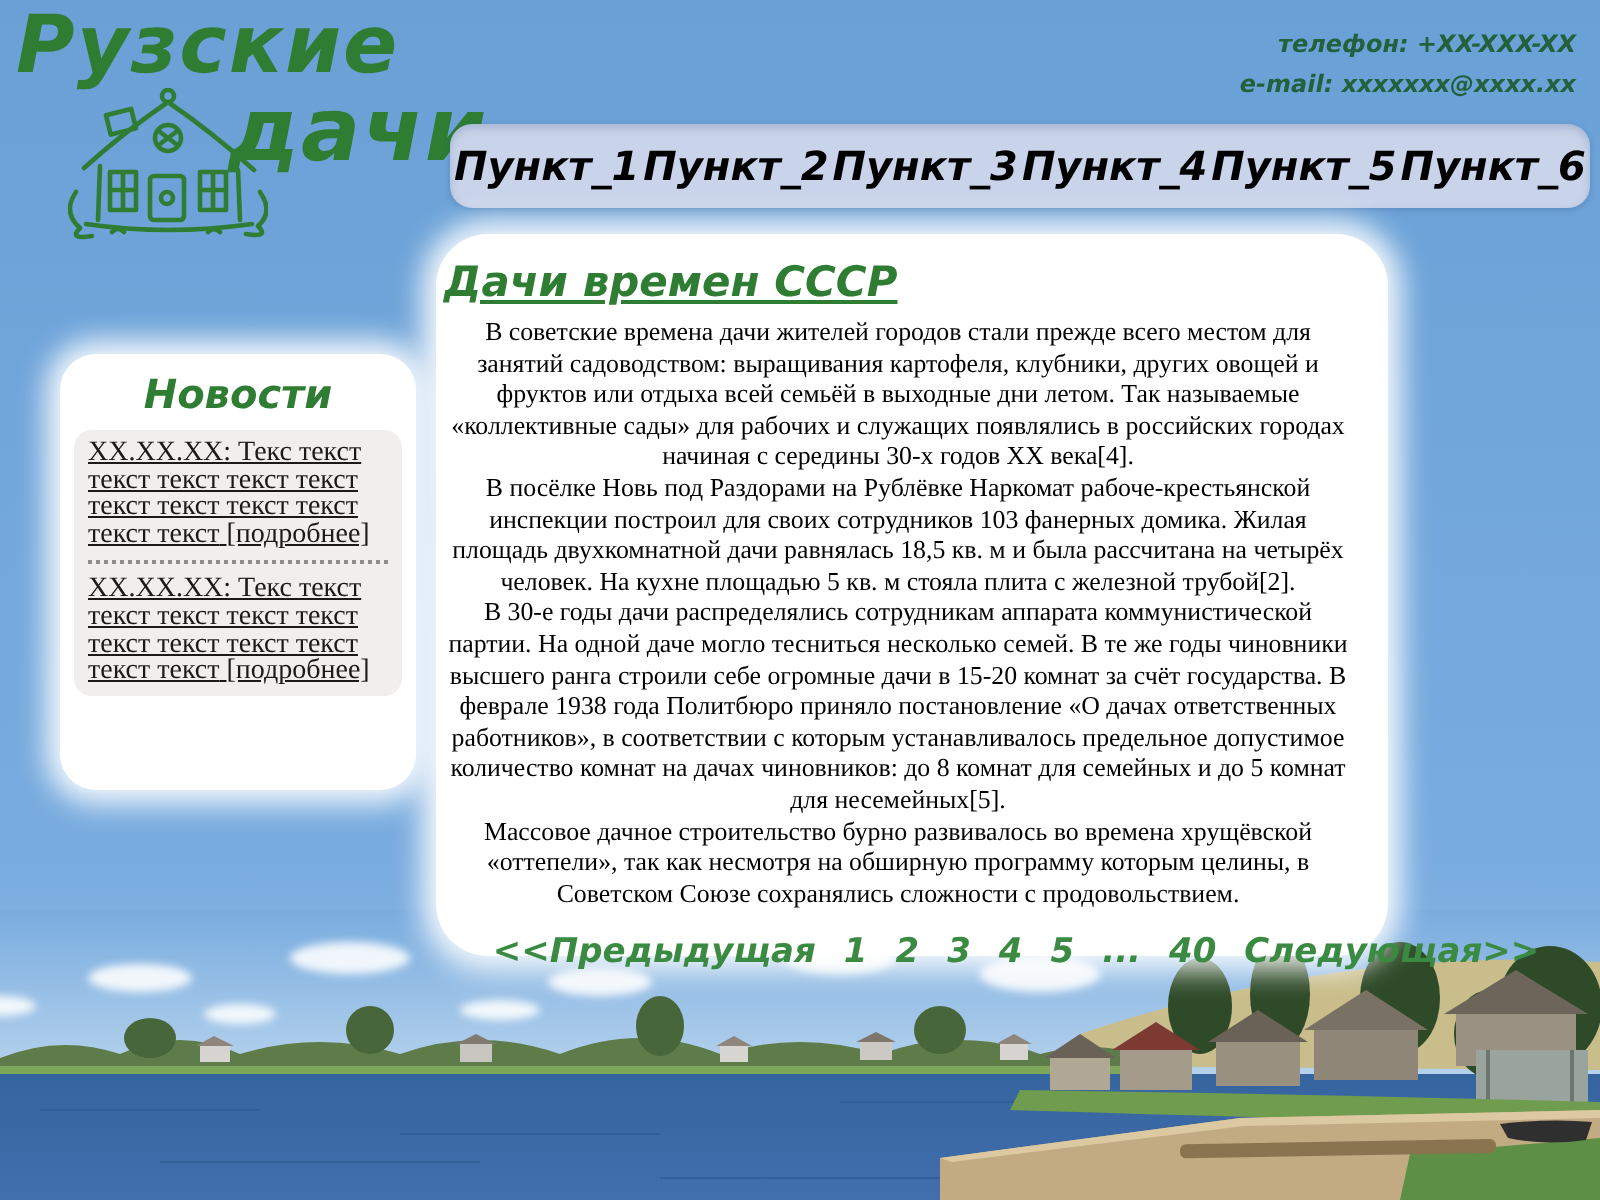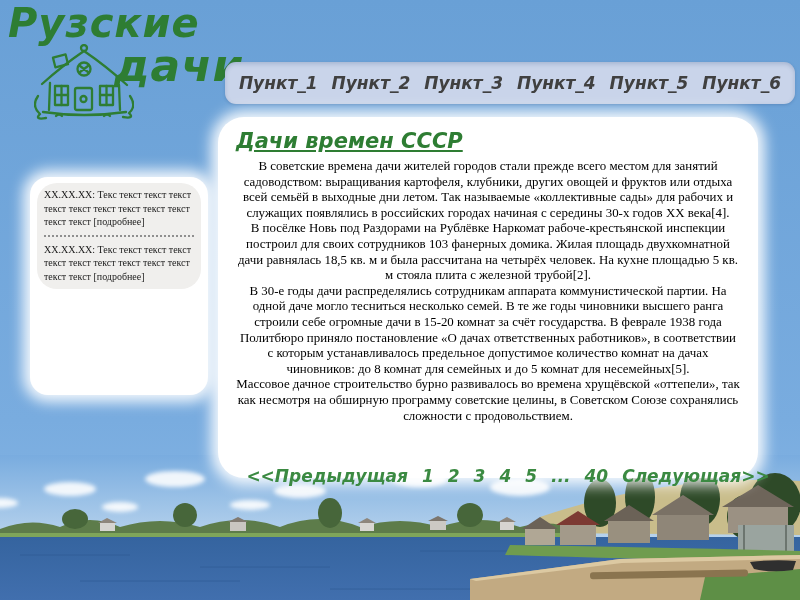--- a/index.html
+++ b/index.html
@@ -22,44 +22,44 @@
   .contact{position:absolute;right:12px;top:12px;text-align:right;
     font-size:12px;line-height:20px;color:#23603c;}
   .contact div{font-family:"DejaVu Sans",sans-serif;font-style:italic;font-weight:bold;}
   
   .nav{
     position:absolute;left:225px;top:62px;width:570px;height:42px;
     background:#c9d4ea;border-radius:11px;
     display:flex;align-items:center;justify-content:space-evenly;
     box-shadow:0 2px 4px rgba(60,90,140,.25) inset, 0 1px 3px rgba(40,70,120,.25);
   }
-  .nav a{font-size:17px;text-decoration:none;cursor:pointer;color:#404040;}
+  .nav a{font-size:20px;text-decoration:none;cursor:pointer;color:#000000;}
   
   .panel{
     background:#fff;border-radius:26px;
     box-shadow:0 0 14px 7px rgba(255,255,255,.9);
   }
   .content{
-    position:absolute;left:218px;top:117px;width:540px;height:361px;
-    padding:10px 18px 8px 18px;box-sizing:border-box;overflow:hidden;
+    position:absolute;left:218px;top:117px;width:476px;height:361px;
+    padding:10px 18px 8px 4px;box-sizing:border-box;overflow:hidden;
   }
   .article-title{font-size:21px;text-decoration:underline;margin:2px 0 6px 0;}
   .article p{
     margin:0;font-family:"Liberation Serif",serif;font-size:12.9px;
     line-height:15.6px;color:#000;text-align:center;
   }
   
   .news{
     position:absolute;left:30px;top:177px;width:178px;height:218px;
     box-sizing:border-box;padding:6px 0 0 0;overflow:hidden;border-radius:18px;
   }
   .news-title{text-align:center;font-size:20px;margin:2px 0 6px 0;}
   .news-box{
-    margin:0 7px;background:#f0efed;border-radius:20px;padding:5px 7px;
-    font-family:"Liberation Serif",serif;font-size:10px;line-height:13.6px;color:#1a1a1a;
+    margin:0 7px;background:#f0efed;border-radius:9px;padding:5px 7px;
+    font-family:"Liberation Serif",serif;font-size:14px;line-height:13.6px;color:#1a1a1a;text-decoration:underline;
   }
   .news-sep{border:none;border-top:2px dotted #8f8f8f;margin:6px 0;}
   .news-item a{color:#1a1a1a;text-decoration:none;cursor:pointer;}
   
   .pagination{
     position:absolute;left:225px;top:466px;width:566px;
     display:flex;justify-content:center;align-items:center;gap:14px;
     font-size:17px;color:#3b8a42;
   }
   .pagination a,.pagination span{color:#3b8a42;text-decoration:none;cursor:pointer;}
@@ -181,50 +181,55 @@
       <rect x="21" y="42" width="13" height="19"></rect>
         <path d="M27.5,42 L27.5,61 M21,51 L34,51"></path>
       <rect x="66" y="42" width="13" height="19"></rect>
         <path d="M72.5,42 L72.5,61 M66,51 L79,51"></path>
       <rect x="20" y="12" width="13" height="10" transform="rotate(-14 26 17)"></rect>
       <path d="M4,52 Q-3,62 6,70 Q0,76 12,74 M96,52 Q103,62 95,69 Q101,75 89,73"></path>
       <path d="M22,72 q3,-3 6,0 M70,72 q3,-3 6,0"></path>
     </svg>
   </div>
 
+  <div class="contact">
+    <div>телефон: +XX-XXX-XX</div>
+    <div>e-mail: xxxxxxx@xxxx.xx</div>
+  </div>
 
   <div class="nav">
     <a class="hand">Пункт_1</a>
     <a class="hand">Пункт_2</a>
     <a class="hand">Пункт_3</a>
     <a class="hand">Пункт_4</a>
     <a class="hand">Пункт_5</a>
     <a class="hand">Пункт_6</a>
   </div>
 
   <div class="panel news">
+    <div class="hand news-title">Новости</div>
     <div class="news-box">
       <div class="news-item">
         <span>XX.XX.XX: Текс текст текст текст текст текст текст текст текст текст текст текст</span>
         <a>[подробнее]</a>
       </div>
       <hr class="news-sep">
       <div class="news-item">
         <span>XX.XX.XX: Текс текст текст текст текст текст текст текст текст текст текст текст</span>
         <a>[подробнее]</a>
       </div>
     </div>
   </div>
 
   <div class="panel content article">
     <div class="hand article-title">Дачи времен СССР</div>
     <p>В советские времена дачи жителей городов стали прежде всего местом для занятий садоводством: выращивания картофеля, клубники, других овощей и фруктов или отдыха всей семьёй в выходные дни летом. Так называемые «коллективные сады» для рабочих и служащих появлялись в российских городах начиная с середины 30-х годов XX века[4].</p>
     <p>В посёлке Новь под Раздорами на Рублёвке Наркомат рабоче-крестьянской инспекции построил для своих сотрудников 103 фанерных домика. Жилая площадь двухкомнатной дачи равнялась 18,5 кв. м и была рассчитана на четырёх человек. На кухне площадью 5 кв. м стояла плита с железной трубой[2].</p>
     <p>В 30-е годы дачи распределялись сотрудникам аппарата коммунистической партии. На одной даче могло тесниться несколько семей. В те же годы чиновники высшего ранга строили себе огромные дачи в 15-20 комнат за счёт государства. В феврале 1938 года Политбюро приняло постановление «О дачах ответственных работников», в соответствии с которым устанавливалось предельное допустимое количество комнат на дачах чиновников: до 8 комнат для семейных и до 5 комнат для несемейных[5].</p>
-    <p>Массовое дачное строительство бурно развивалось во времена хрущёвской «оттепели», так как несмотря на обширную программу советские целины, в Советском Союзе сохранялись сложности с продовольствием.</p>
+    <p>Массовое дачное строительство бурно развивалось во времена хрущёвской «оттепели», так как несмотря на обширную программу которым целины, в Советском Союзе сохранялись сложности с продовольствием.</p>
   </div>
 
   <div class="pagination hand">
     <a>&lt;&lt;Предыдущая</a>
     <a>1</a>
     <a>2</a>
     <a>3</a>
     <a>4</a>
     <a>5</a>
     <span class="ellipsis">...</span>

